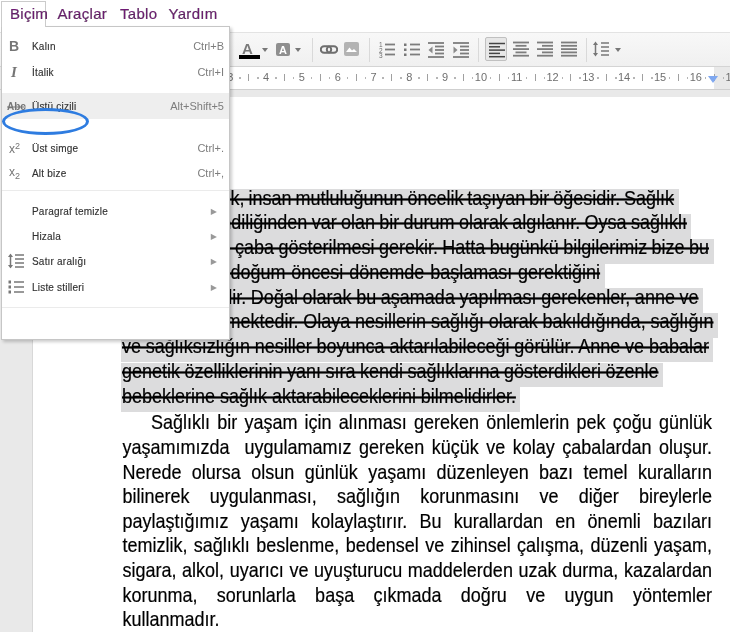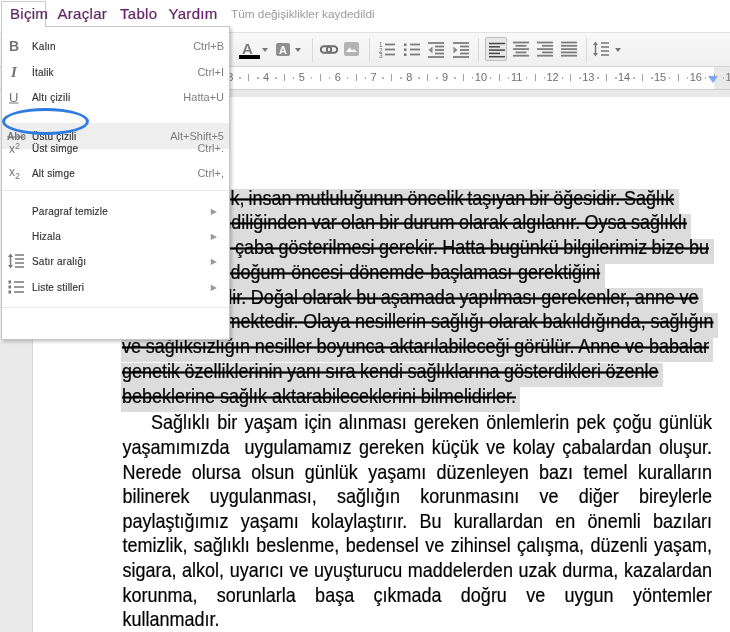--- a/index.html
+++ b/index.html
@@ -285,54 +285,53 @@
 <div class="rdot" style="left:722.6px"></div>
 <div class="rnum" style="left:721.6px">17</div>
   <div id="rtri"></div>
 </div>
 
 <div id="menubar">
   <span class="mb" style="left:10px">Biçim</span>
   <span class="mb" style="left:57.5px">Araçlar</span>
   <span class="mb" style="left:120px">Tablo</span>
   <span class="mb" style="left:168.5px">Yardım</span>
-  <span id="mb-save">Tüm değişiklikler kaydedildi</span>
 </div>
 <div id="tab"></div>
 <span class="mb" style="left:10px;top:5px;z-index:40;position:absolute">Biçim</span>
 
 <div id="dd">
 <div class="mrow" style="top:6.9px">
         <span class="mi" style="font-weight:bold;font-size:14px;left:7px">B</span>
         <span class="mlab">Kalın</span>
         <span class="msc">Ctrl+B</span>
       </div>
 <div class="mrow" style="top:32.1px">
         <span class="mi" style="font-family:'Liberation Serif',serif;font-style:italic;font-weight:bold;font-size:15px;left:9px">I</span>
         <span class="mlab">İtalik</span>
         <span class="msc">Ctrl+I</span>
       </div>
 <div class="mrow" style="top:57.0px">
         <span class="mi" style="font-size:13px;text-decoration:underline;left:7px">U</span>
         <span class="mlab">Altı çizili</span>
         <span class="msc">Hatta+U</span>
       </div>
-<div class="mrow mrow-hl" style="top:96px">
+<div class="mrow mrow-hl" style="top:66px">
         <span class="mi" style="font-size:10px;font-weight:bold;text-decoration:line-through;left:5px">Abc</span>
         <span class="mlab">Üstü çizili</span>
         <span class="msc">Alt+Shift+5</span>
       </div>
 <div class="mrow" style="top:108.0px">
         <span class="mi" style="font-size:12px;left:7px">x<span style="font-size:9px;vertical-align:4px">2</span></span>
         <span class="mlab">Üst simge</span>
         <span class="msc">Ctrl+.</span>
       </div>
 <div class="mrow" style="top:133.5px">
         <span class="mi" style="font-size:12px;left:7px">x<span style="font-size:9px;vertical-align:-3px">2</span></span>
-        <span class="mlab">Alt simge</span>
+        <span class="mlab">Alt bize</span>
         <span class="msc">Ctrl+,</span>
       </div>
 <div class="msep" style="top:163.0px"></div>
 <div class="mrow" style="top:171.7px">
         <span class="mlab">Paragraf temizle</span>
         <span class="marr">▶</span>
       </div>
 <div class="mrow" style="top:196.7px">
         <span class="mlab">Hizala</span>
         <span class="marr">▶</span>

